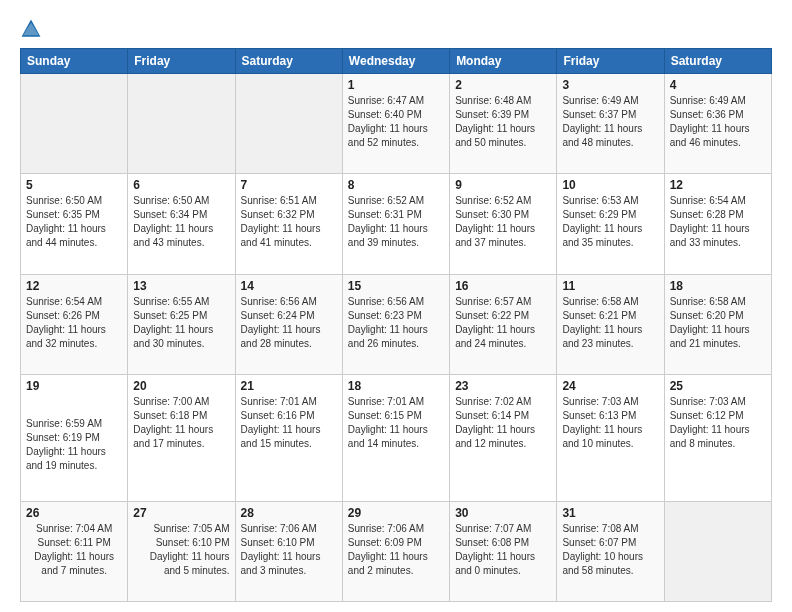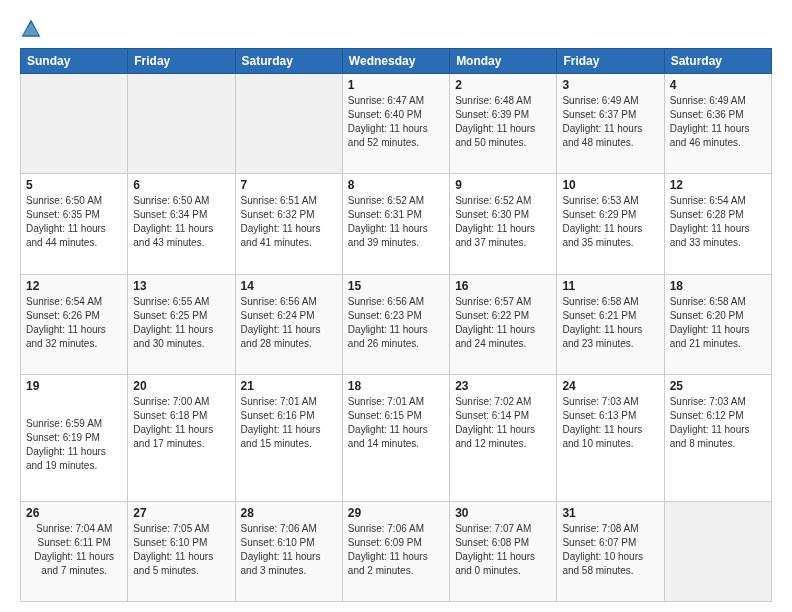--- a/index.html
+++ b/index.html
@@ -329,21 +329,21 @@
         <tr>
           <td>
             <span class="day-num">26</span>
             <div class="day-info" style="white-space: pre-line; text-align: center;">Sunrise: 7:04 AM
 Sunset: 6:11 PM
 Daylight: 11 hours
 and 7 minutes.</div>
           </td>
           <td>
             <span class="day-num">27</span>
-            <div class="day-info" style="white-space: pre-line;">Sunrise: 7:05 AM
+            <div class="day-info" style="white-space: pre-line; text-align: right;">Sunrise: 7:05 AM
 Sunset: 6:10 PM
 Daylight: 11 hours
 and 5 minutes.</div>
           </td>
           <td>
             <span class="day-num">28</span>
             <div class="day-info" style="white-space: pre-line;">Sunrise: 7:06 AM
 Sunset: 6:10 PM
 Daylight: 11 hours
 and 3 minutes.</div>

